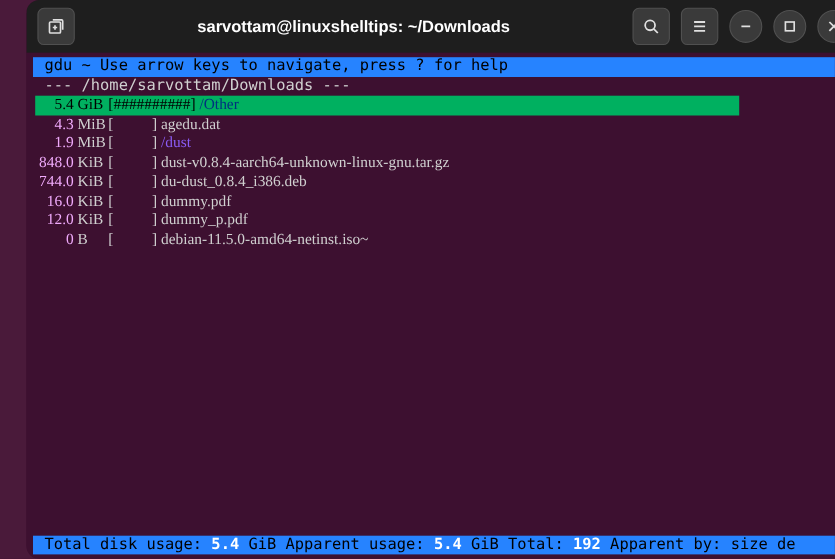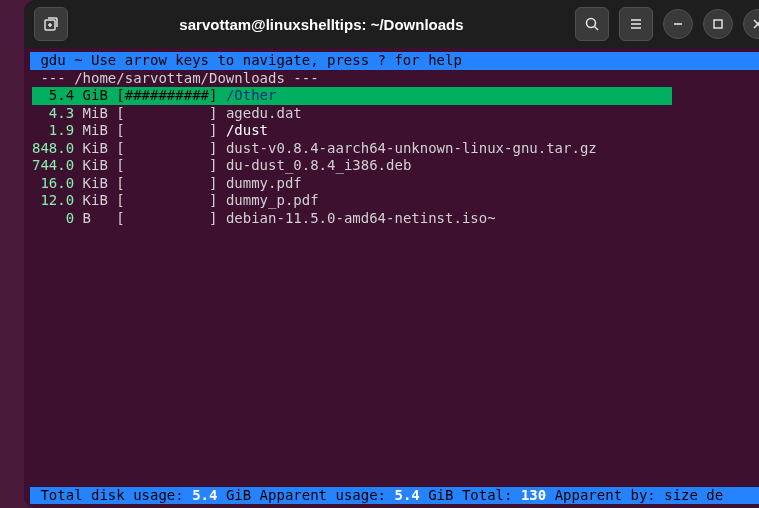--- a/index.html
+++ b/index.html
@@ -83,48 +83,49 @@
       white-space: pre;
       padding: 0 2px;
     }
     .rows {
       flex: 1;
       padding: 0 2px;
       white-space: pre;
     }
     .row {
       white-space: pre;
+      font-family: Liberation Serif, serif;
     }
     .row.selected {
       background: #00b060;
       color: #000000;
       display: inline-block;
       min-width: 640px;
     }
     .size {
-      color: #86efac;
+      color: #f0abfc;
       display: inline-block;
       width: 5ch;
       text-align: right;
     }
     .row.selected .size {
       color: #000000;
     }
     .unit {
       display: inline-block;
       width: 4ch;
     }
     .bar {
       display: inline-block;
     }
     .name {
       display: inline-block;
     }
     .name.dir {
-      color: #ffffff;
+      color: #8b5cf6;
     }
     .row.selected .name.dir {
       color: #003080;
     }
     .footer-line {
       background: #2683ff;
       color: #000000;
       white-space: pre;
       padding: 0 2px;
       overflow: hidden;
@@ -180,15 +181,15 @@
           <line x1="10" y1="2" x2="2" y2="10"></line>
         </svg>
       </div>
     </div>
   </div>
 
   <div class="terminal">
     <div class="header-line"> gdu ~ Use arrow keys to navigate, press ? for help</div>
     <div class="path-line"> --- /home/sarvottam/Downloads ---</div>
     <div class="rows" id="rows"><div class="row selected"><span class="size">5.4</span> <span class="unit">GiB</span><span class="bar">[##########]</span> <span class="name dir">/Other</span></div><div class="row"><span class="size">4.3</span> <span class="unit">MiB</span><span class="bar">[          ]</span> <span class="name">agedu.dat</span></div><div class="row"><span class="size">1.9</span> <span class="unit">MiB</span><span class="bar">[          ]</span> <span class="name dir">/dust</span></div><div class="row"><span class="size">848.0</span> <span class="unit">KiB</span><span class="bar">[          ]</span> <span class="name">dust-v0.8.4-aarch64-unknown-linux-gnu.tar.gz</span></div><div class="row"><span class="size">744.0</span> <span class="unit">KiB</span><span class="bar">[          ]</span> <span class="name">du-dust_0.8.4_i386.deb</span></div><div class="row"><span class="size">16.0</span> <span class="unit">KiB</span><span class="bar">[          ]</span> <span class="name">dummy.pdf</span></div><div class="row"><span class="size">12.0</span> <span class="unit">KiB</span><span class="bar">[          ]</span> <span class="name">dummy_p.pdf</span></div><div class="row"><span class="size">0</span> <span class="unit">B  </span><span class="bar">[          ]</span> <span class="name">debian-11.5.0-amd64-netinst.iso~</span></div></div>
-    <div class="footer-line"><span> Total disk usage: </span><span class="footer-value">5.4</span><span> GiB Apparent usage: </span><span class="footer-value">5.4</span><span> GiB Total: </span><span class="footer-value">130</span><span> Apparent by: size de</span></div>
+    <div class="footer-line"><span> Total disk usage: </span><span class="footer-value">5.4</span><span> GiB Apparent usage: </span><span class="footer-value">5.4</span><span> GiB Total: </span><span class="footer-value">192</span><span> Apparent by: size de</span></div>
   </div>
 </div>
 
 </body></html>

